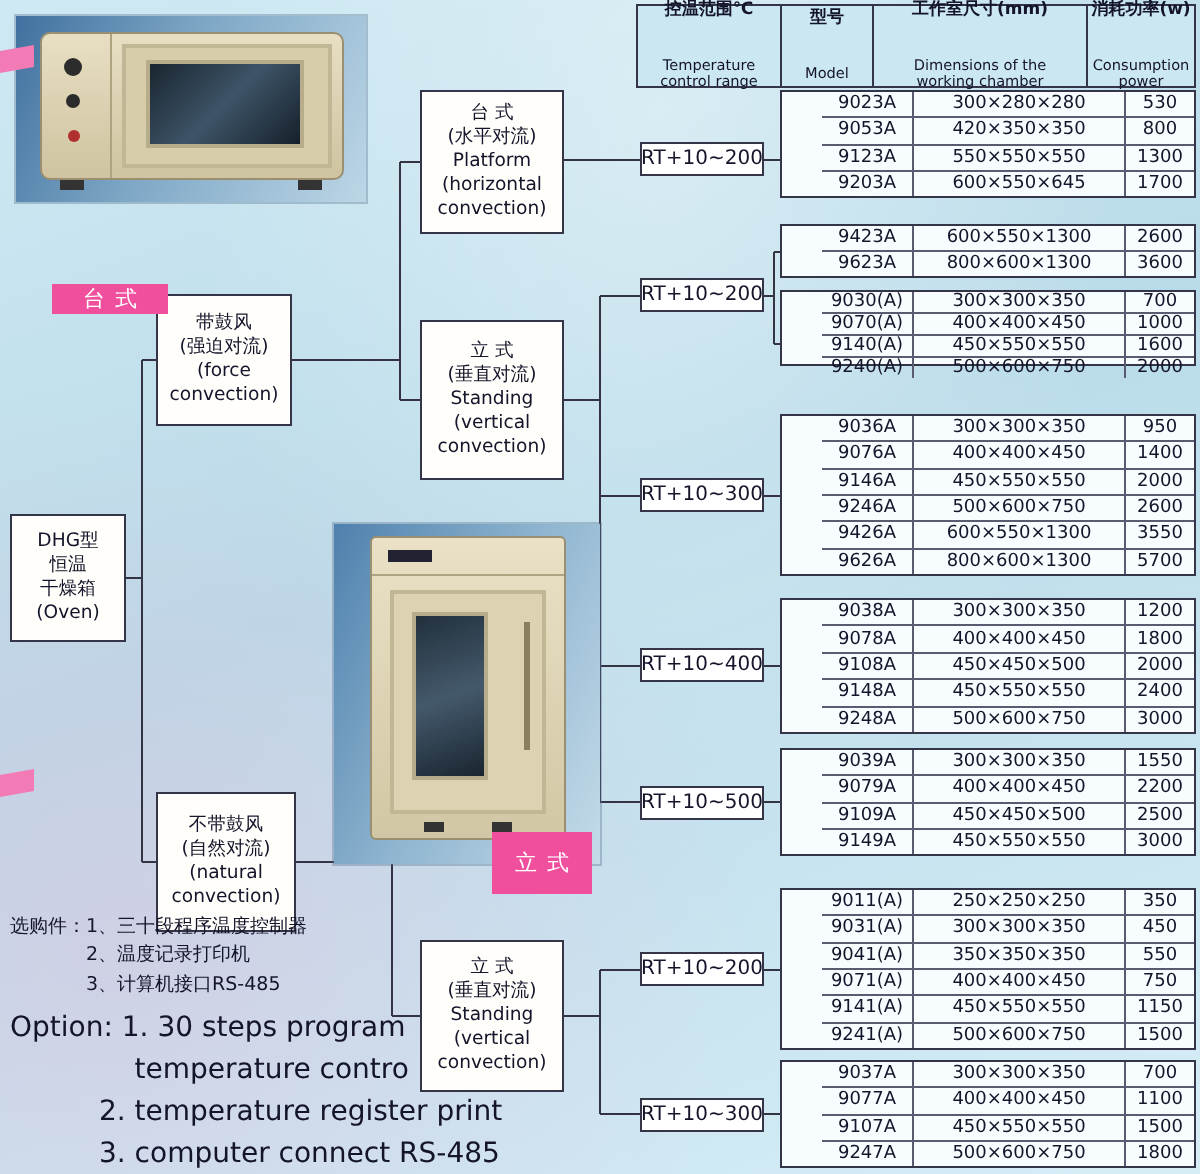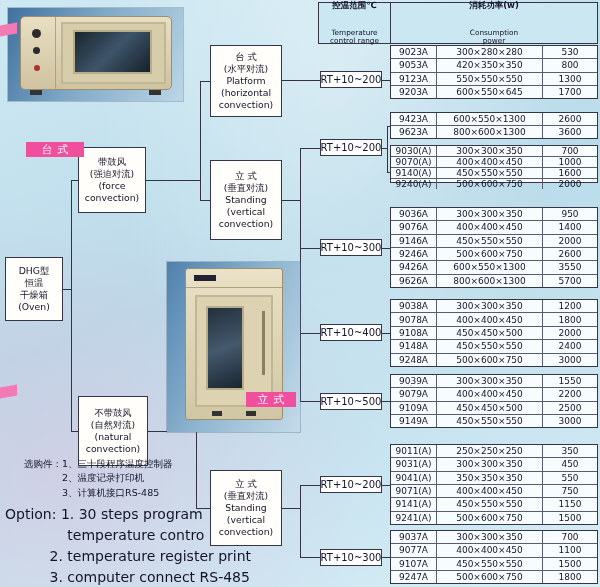--- a/index.html
+++ b/index.html
@@ -18,21 +18,21 @@
   .htable { position:absolute; left:318px; top:2px; width:280px; height:42px;
     display:flex; background:#cbe7f2; border:1px solid #35354a; box-sizing:border-box; }
   .hcell { display:flex; flex-direction:column; align-items:center; justify-content:center;
     text-align:center; box-sizing:border-box; border-right:1px solid #35354a; white-space:pre-line;gap:18px; }
   .hcell:last-child { border-right:none; }
   .hz { font-size:8.5px; font-weight:bold; line-height:1.15; }
   .he { font-size:7.3px; line-height:1.1; }
 
   
   .dtable { position:absolute; left:390px; width:208px; box-sizing:border-box;
-    background:#f7fcfe; border:1px solid #35354a; display:flex; flex-direction:column; }
+    background:#f7fcfe; border:1px solid #35354a; display:flex; flex-direction:column;padding-left:20px; }
   .trow { flex:1; display:flex; border-bottom:1px solid #5a5a70; }
   .trow:last-child { border-bottom:none; }
   .tcell { display:flex; align-items:center; justify-content:center; font-size:9px;
     box-sizing:border-box; border-right:1px solid #5a5a70; overflow:hidden; }
   .tcell.c0 { width:46px; }
   .tcell.c1 { width:106px; }
   .tcell.c2 { flex:1; border-right:none; }
 
   
   .rtbox { position:absolute; left:320px; width:62px; height:17px; box-sizing:border-box;
@@ -77,27 +77,27 @@
   .s-window { position:absolute; left:9px; top:9px; width:34px; height:80px;
     background:linear-gradient(160deg,#22303c,#44596c 50%,#1a2530); border:2px solid #b8ad8a; }
   .s-handle { position:absolute; right:6px; top:14px; width:3px; height:64px; background:#8a7f60; }
   .s-foot { position:absolute; bottom:3px; width:10px; height:5px; background:#333; }
   .s-foot.f1 { left:26px; } .s-foot.f2 { right:26px; }
 
   .pink-label { position:absolute; background:#ef4f9d; color:#ffffff; font-size:11px;
     letter-spacing:5px; padding-left:5px; box-sizing:border-box;
     display:flex; align-items:center; justify-content:center; }
   .lbl-desktop { left:26px; top:100px; width:58px; height:15px;margin-top:42px; }
-  .lbl-standing { left:246px; top:392px; width:50px; height:15px; }
+  .lbl-standing { left:246px; top:416px; width:50px; height:31px; }
 
   .flag { position:absolute; width:17px; height:11px; background:#f27ab5; transform:skewY(-10deg); }
   .flag1 { left:0; top:24px; } .flag2 { left:0; top:386px; }
 
   .opt { position:absolute; left:5px; white-space:pre; line-height:1.5; }
-  .opt-zh { top:457px; font-size:9.5px;margin-left:19px; }
+  .opt-zh { top:457px; font-size:9.5px; }
   .opt-en { top:504px; font-size:14px; }
 </style>
 </head>
 <body>
 
 <div class="page">
 
   <svg class="lines" width="600" height="587">
     <path d="M63 289 H71 M71 180 V431 M71 180 H78 M71 431 H78
              M146 180 H200 M200 81 V200 M200 81 H210 M200 200 H210
@@ -108,20 +108,29 @@
              M148 431 H196 M196 431 V508 M196 508 H210
              M282 508 H300 M300 485 V557 M300 485 H320 M300 557 H320
              M382 485 H390 M382 557 H390" fill="none" stroke="#333344" stroke-width="1" shape-rendering="crispEdges"></path>
   </svg>
 
   <div class="htable">
     <div class="hcell" style="width:72px">
       <span class="hz">控温范围℃</span>
       <span class="he">Temperature
 control range</span>
+    </div>
+    <div class="hcell" style="width:46px">
+      <span class="hz">型号</span>
+      <span class="he">Model</span>
+    </div>
+    <div class="hcell" style="width:107px">
+      <span class="hz">工作室尺寸(mm)</span>
+      <span class="he">Dimensions of the
+working chamber</span>
     </div>
     <div class="hcell" style="flex:1">
       <span class="hz">消耗功率(w)</span>
       <span class="he">Consumption
 power</span>
     </div>
   </div>
 
   <div class="fbox fb-oven">DHG型
 恒温

